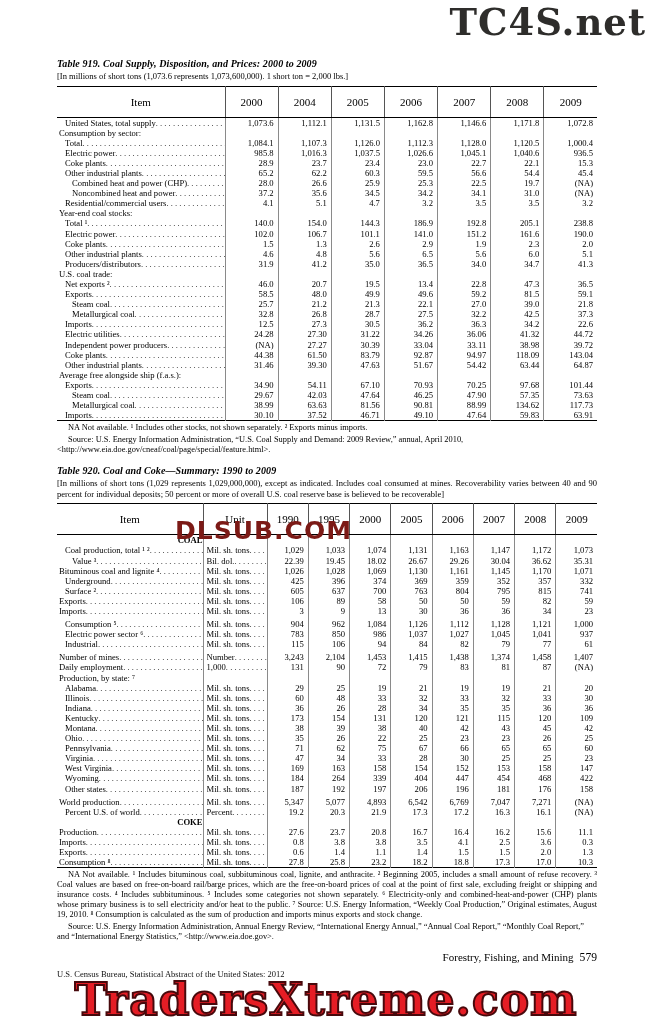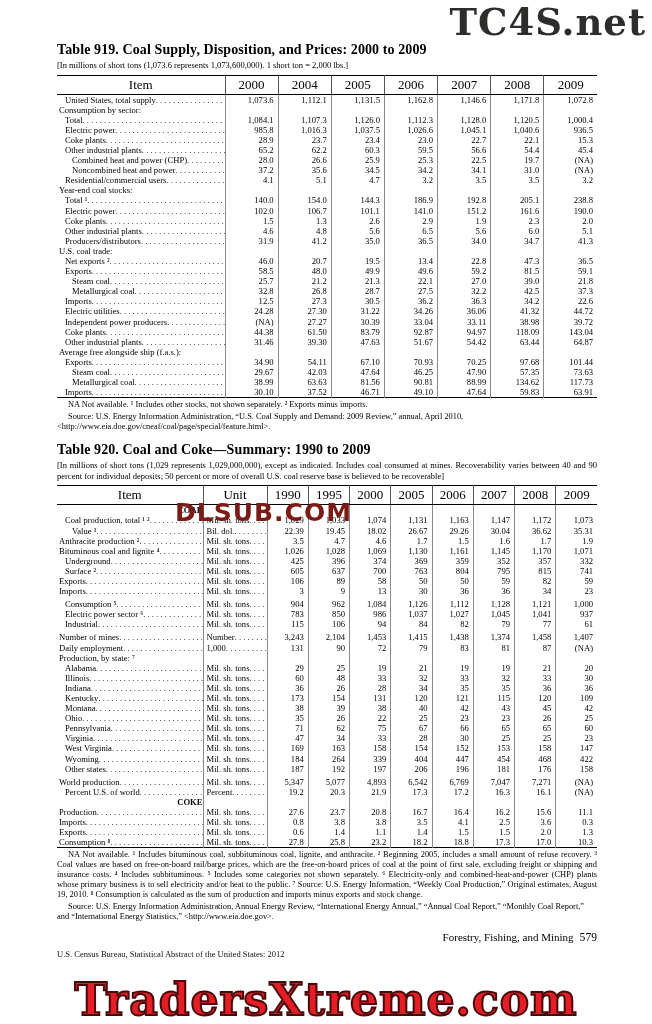--- a/index.html
+++ b/index.html
@@ -4,29 +4,29 @@
 <style>
   html,body{margin:0;padding:0;}
   body{
     width:652px;height:1024px;position:relative;overflow:hidden;
     background:#ffffff;color:#000;
     font-family:"Liberation Serif", serif;
   }
   .page{padding:42px 55px 0 57px;}
 
   
-  .tbl-title{font-size:14px;font-weight:bold;margin:0 0 2px 0;letter-spacing:.1px;}
+  .tbl-title{font-size:10px;font-weight:bold;margin:16px 0 2px 0;letter-spacing:.1px;font-style:italic;}
   .tbl-title.second{margin-top:10px;}
   .bracket{font-size:8.5px;line-height:10.5px;margin:0 0 4px 0;text-align:justify;}
 
   
   table{width:540px;border-collapse:collapse;table-layout:fixed;
         border-top:1.2px solid #000;border-bottom:1.2px solid #000;}
   thead th{border-bottom:1px solid #000;border-left:1px solid #555;
-           font-weight:normal;font-size:13px;padding:1px 1px;text-align:center;vertical-align:middle;}
+           font-weight:normal;font-size:11px;padding:9px 1px;text-align:center;vertical-align:middle;}
   thead th:first-child{border-left:none;}
   tbody td{border-left:1px solid #8a8a8a;font-size:8.6px;line-height:10.1px;
            vertical-align:bottom;padding:0;}
   tbody td:first-child{border-left:none;}
   tr.bold td{font-weight:normal;}
   tr.gap td{padding-top:3px;}
   td.val{text-align:right;padding-right:4px;}
   td.item .cellflex{display:flex;align-items:baseline;overflow:hidden;}
   td.item.section .cellflex{display:block;}
   td.item.center .cellflex{display:block;text-align:right;font-weight:bold;}
@@ -621,42 +621,20 @@
             <td class="val">18.02</td>
             <td class="val">26.67</td>
             <td class="val">29.26</td>
             <td class="val">30.04</td>
             <td class="val">36.62</td>
             <td class="val">35.31</td>
           </tr>
           <tr>
             <td class="item ind0">
               <span class="cellflex">
-                <span class="lbl">Anthracite production ²</span>
-                <span class="dots"></span>
-              </span>
-            </td>
-            <td class="unit">
-              <span class="cellflex">
-                <span class="lbl">Mil. sh. tons</span>
-                <span class="dots"></span>
-              </span>
-            </td>
-            <td class="val">3.5</td>
-            <td class="val">4.7</td>
-            <td class="val">4.6</td>
-            <td class="val">1.7</td>
-            <td class="val">1.5</td>
-            <td class="val">1.6</td>
-            <td class="val">1.7</td>
-            <td class="val">1.9</td>
-          </tr>
-          <tr>
-            <td class="item ind0">
-              <span class="cellflex">
                 <span class="lbl">Bituminous coal and lignite ⁴</span>
                 <span class="dots"></span>
               </span>
             </td>
             <td class="unit">
               <span class="cellflex">
                 <span class="lbl">Mil. sh. tons</span>
                 <span class="dots"></span>
               </span>
             </td>

